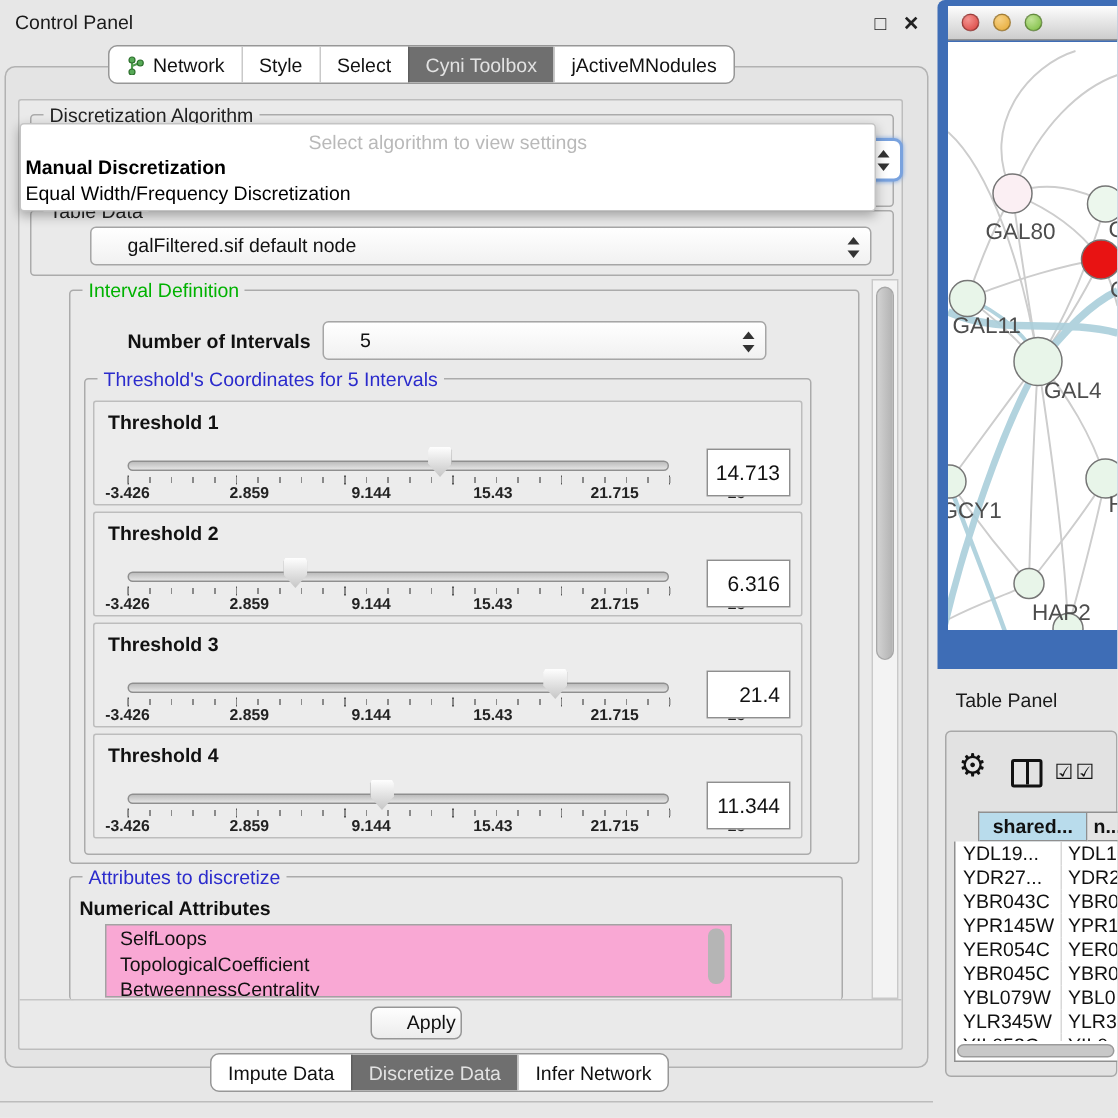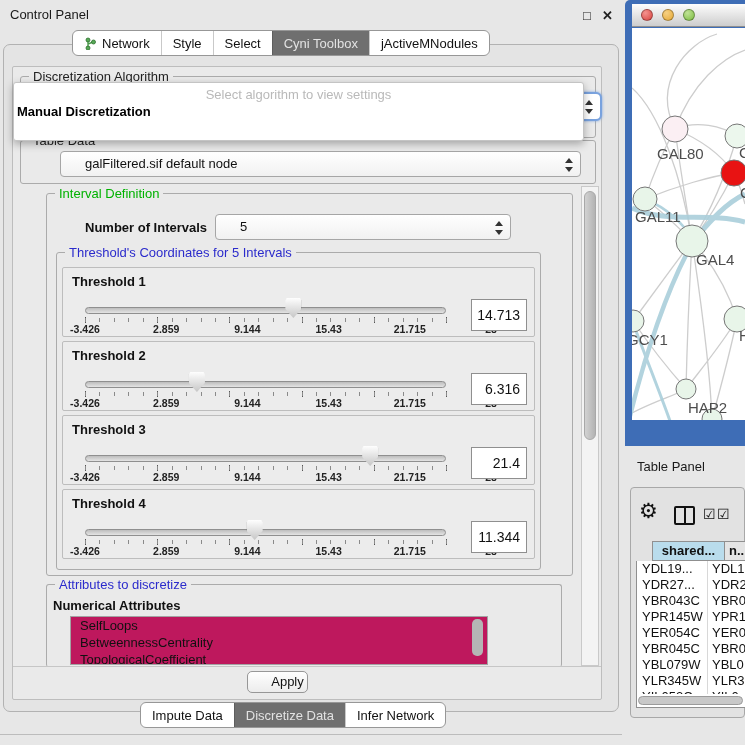--- a/index.html
+++ b/index.html
@@ -65,21 +65,21 @@
               background:repeating-linear-gradient(to right,#8a8a8a 0 1px,transparent 1px 14.44px); }
   .majticks { position:absolute; left:22px; top:49px; width:362px; height:6px;
               background:repeating-linear-gradient(to right,#555 0 1px,transparent 1px 72.2px); }
   .ticklabels { position:absolute; left:22px; top:55px; width:406px; height:12px;
                 font-size:10.5px; font-weight:bold; color:#222; }
   .ticklabels span { position:absolute; transform:translateX(-50%); white-space:nowrap; }
   .valbox { position:absolute; right:7px; top:31px; width:56px; height:32px; background:#fff;
             border:1px solid #8f8f8f; font-size:14px; line-height:30px; text-align:right; padding-right:6px; }
 
   
-  .listbox { position:absolute; left:70px; top:616px; width:418px; height:49px; background:#be185d;
+  .listbox { position:absolute; left:70px; top:616px; width:418px; height:49px; background:#f9a8d4;
              border:1px solid #a3a3a3; overflow:hidden; font-size:13px; }
   .listbox .item { padding:1px 0 1px 9px; line-height:15px; color:#111; }
   .list-sb { position:absolute; left:472px; top:619px; width:11px; height:37px;
              background:#b5b5b5; border-radius:5px; }
   .view-edge { position:absolute; left:13px; top:666px; width:588px; border-top:1px solid #c6c6c6; }
 
   .cp-sbtrack { position:absolute; left:581px; top:186px; width:18px; height:480px;
                 background:#f3f3f3; border:1px solid #c9c9c9; }
   .cp-sbthumb { position:absolute; left:584px; top:191px; width:12px; height:249px;
                 background:linear-gradient(to right,#d2d2d2,#b3b3b3); border:1px solid #a8a8a8; border-radius:7px; }
@@ -163,20 +163,21 @@
 <div class="group" style="left:20px;top:76px;width:576px;height:62px;">
   <span class="gtitle dark">Discretization Algorithm</span>
 </div>
 <div class="disc-combo">
     <span class="spin"></span>
   </div>
 
 <div class="popup">
   <div class="hint">Select algorithm to view settings</div>
   <div class="it it1">Manual Discretization</div>
+  <div class="it it2">Equal Width/Frequency Discretization</div>
 </div>
 
 <div class="group" style="left:20px;top:140px;width:576px;height:44px;">
   <span class="gtitle dark">Table Data</span>
 </div>
 <div class="combo" style="left:60px;top:151px;width:521px;">
   <span>galFiltered.sif default node</span>
   <span class="spin"></span>
 </div>
 
@@ -260,22 +261,22 @@
   </div>
   <div class="valbox">11.344</div>
 </div>
 
 <div class="group" style="left:46px;top:584px;width:516px;height:83px;border-bottom:none;">
   <span class="gtitle blue">Attributes to discretize</span>
 </div>
 <div class="bold13" style="left:53px;top:598px;">Numerical Attributes</div>
 <div class="listbox">
   <div class="item">SelfLoops</div>
+  <div class="item">TopologicalCoefficient</div>
   <div class="item">BetweennessCentrality</div>
-  <div class="item">TopologicalCoefficient</div>
 </div>
 <div class="list-sb"></div>
 <div class="view-edge"></div>
 
 <div class="cp-sbtrack"></div>
 <div class="cp-sbthumb"></div>
 
 <div class="apply">Apply</div>
 
 <div class="tabstrip bot-tabs">

